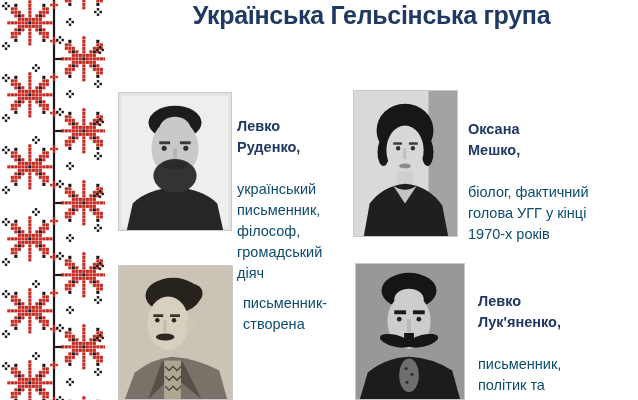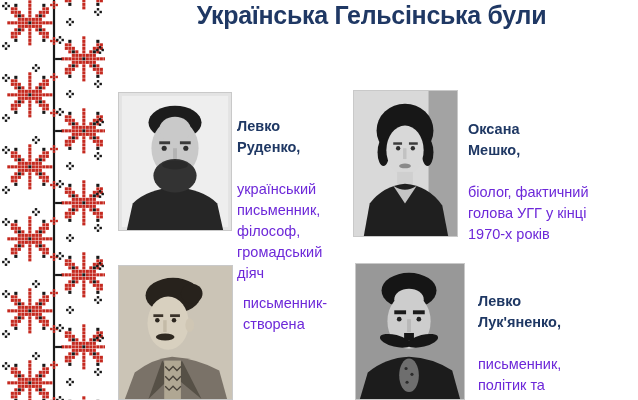--- a/index.html
+++ b/index.html
@@ -16,21 +16,21 @@
     position:absolute;left:120px;top:37px;width:505px;
     font-size:15.5px;font-weight:700;color:#1F3864;line-height:21px;
     white-space:pre-line;
   }
   .photo{
     position:absolute;overflow:hidden;border:1px solid #c9c9c9;box-sizing:border-box;background:#ddd;
   }
   .photo svg{display:block;width:100%;height:100%;}
   .caption{position:absolute;font-size:14.5px;line-height:21px;white-space:pre-line;}
   .caption .name{font-weight:700;color:#1F3864;}
-  .caption .desc{font-weight:400;color:#6d28d9;}
+  .caption .desc{font-weight:400;color:#0c4a6e;}
 </style>
 </head>
 <body>
 
 <div class="slide">
 
   <svg id="emb" class="emb" viewBox="0 0 105 400">
       <rect width="105" height="400" fill="#FFFFFF"></rect>
       <rect x="52.9" y="0" width="2.2" height="400" fill="#181818"></rect>
       <rect x="82.3" y="-35.8" width="3.1" height="3.1" fill="#C5291F"></rect>
@@ -1211,21 +1211,21 @@
       <rect x="34.8" y="424.1" width="2.4" height="2.4" fill="#181818"></rect>
       <rect x="34.8" y="429.5" width="2.4" height="2.4" fill="#181818"></rect>
       <rect x="32.1" y="426.8" width="2.4" height="2.4" fill="#181818"></rect>
       <rect x="37.5" y="426.8" width="2.4" height="2.4" fill="#181818"></rect>
       <rect x="58.8" y="396.1" width="2.4" height="2.4" fill="#181818"></rect>
       <rect x="58.8" y="401.5" width="2.4" height="2.4" fill="#181818"></rect>
       <rect x="56.1" y="398.8" width="2.4" height="2.4" fill="#181818"></rect>
       <rect x="61.5" y="398.8" width="2.4" height="2.4" fill="#181818"></rect>
     </svg>
 
-  <div class="title">Українська Гельсінська були</div>
+  <div class="title">Українська Гельсінська група</div>
 
 
   <div class="photo" style="left:118px;top:92px;width:114px;height:139px;">
     <svg viewBox="0 0 114 139" preserveAspectRatio="none">
       <rect width="114" height="139" fill="#e3e3e3"></rect>
       <rect x="3" y="3" width="108" height="133" fill="#eeeeee"></rect>
       <path d="M8,139 L14,112 Q30,97 57,96 Q84,97 100,112 L106,139 Z" fill="#262626"></path>
       <ellipse cx="57" cy="30" rx="27" ry="17" fill="#1c1c1c"></ellipse>
       <ellipse cx="57" cy="56" rx="24" ry="29" fill="#c9c9c9"></ellipse>
       <ellipse cx="57" cy="37" rx="16" ry="13" fill="#c9c9c9"></ellipse>

